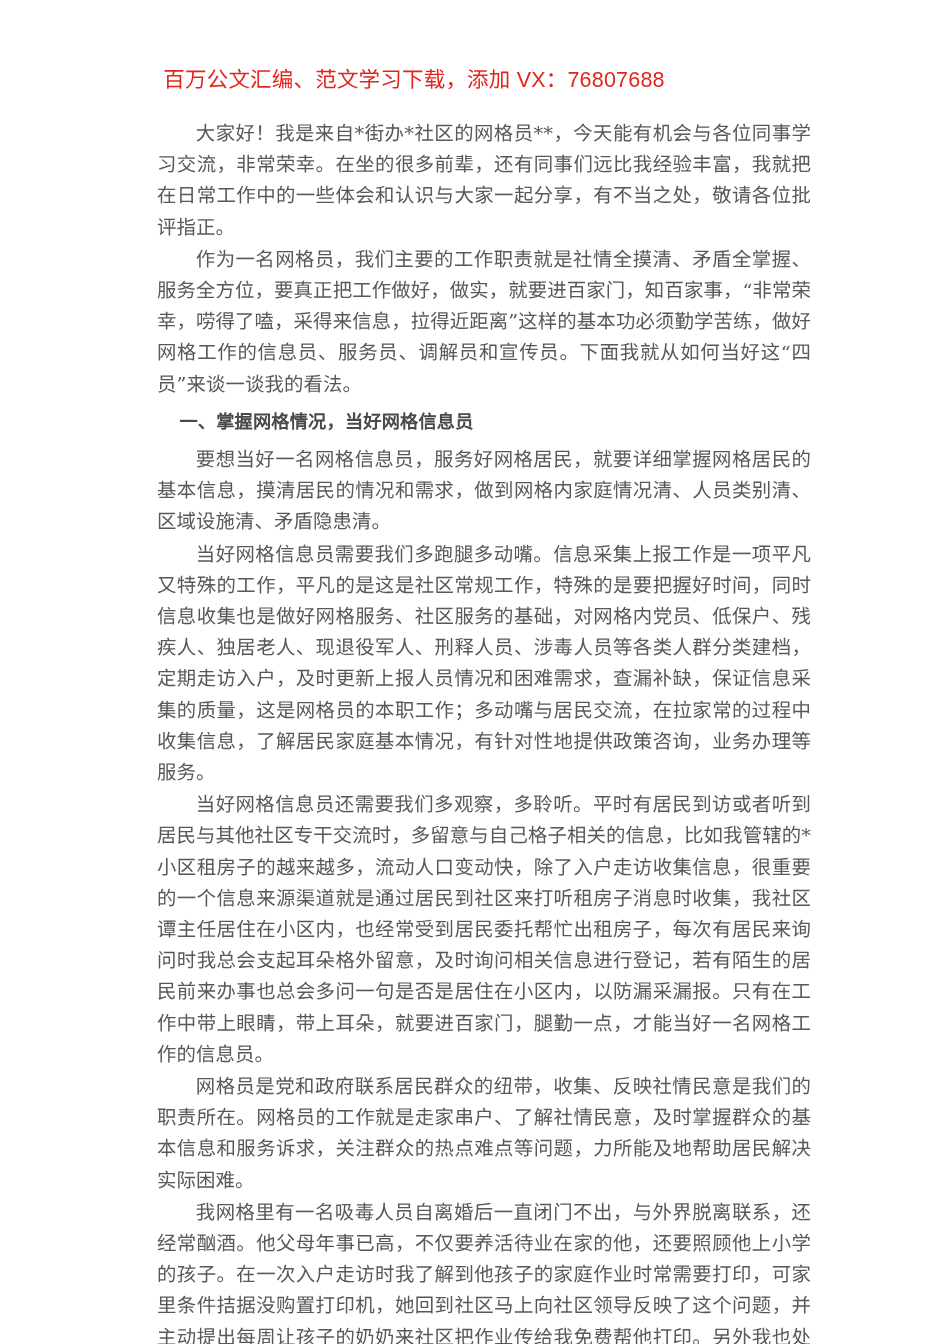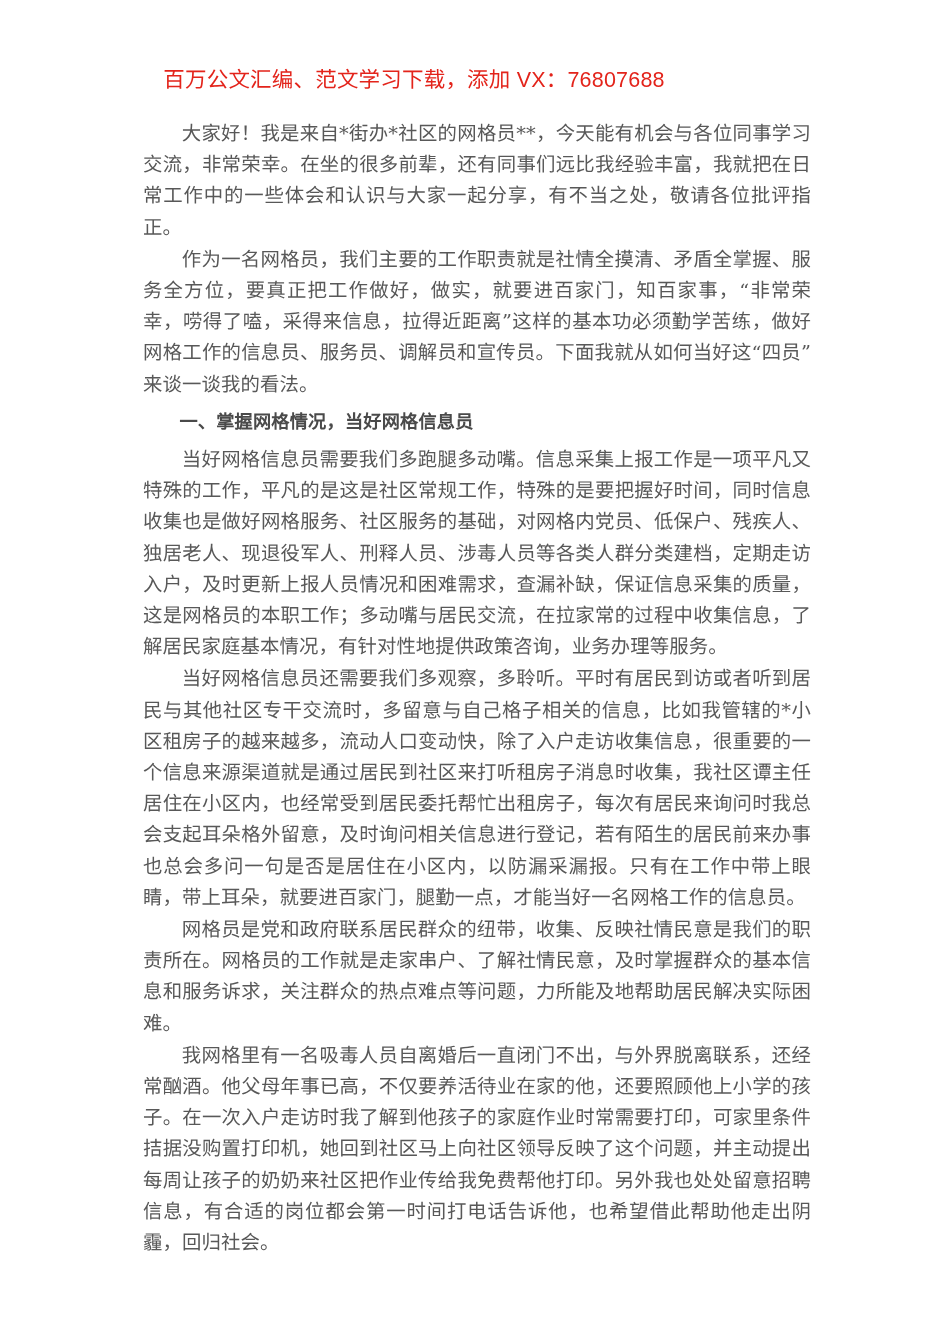--- a/index.html
+++ b/index.html
@@ -41,21 +41,21 @@
 
   
   .doc-body {
     position: absolute;
     top: 118px;
     left: 143px;
     width: 668px;
   }
 
   .para {
-    margin: 0 0 0.05em 0;
+    margin: 0 0 0.05em 14px;
     padding: 0;
     font-family: "DejaVu Serif", "Liberation Serif", serif;
     font-size: 19.4px;
     line-height: 31.2px;
     color: #585858;
     text-align: justify;
     text-justify: inter-ideograph;
     text-indent: 2em;
     letter-spacing: 0.1px;
   }
@@ -80,20 +80,21 @@
   <div class="promo-banner">百万公文汇编、范文学习下载，添加 VX：76807688</div>
 
   <div class="doc-body">
 
     <p class="para">大家好！我是来自*街办*社区的网格员**，今天能有机会与各位同事学习交流，非常荣幸。在坐的很多前辈，还有同事们远比我经验丰富，我就把在日常工作中的一些体会和认识与大家一起分享，有不当之处，敬请各位批评指正。</p>
 
     <p class="para">作为一名网格员，我们主要的工作职责就是社情全摸清、矛盾全掌握、服务全方位，要真正把工作做好，做实，就要进百家门，知百家事，“非常荣幸，唠得了嗑，采得来信息，拉得近距离”这样的基本功必须勤学苦练，做好网格工作的信息员、服务员、调解员和宣传员。下面我就从如何当好这“四员”来谈一谈我的看法。</p>
 
     <h2 class="heading">一、掌握网格情况，当好网格信息员</h2>
 
+    <p class="para">要想当好一名网格信息员，服务好网格居民，就要详细掌握网格居民的基本信息，摸清居民的情况和需求，做到网格内家庭情况清、人员类别清、区域设施清、矛盾隐患清。</p>
 
     <p class="para">当好网格信息员需要我们多跑腿多动嘴。信息采集上报工作是一项平凡又特殊的工作，平凡的是这是社区常规工作，特殊的是要把握好时间，同时信息收集也是做好网格服务、社区服务的基础，对网格内党员、低保户、残疾人、独居老人、现退役军人、刑释人员、涉毒人员等各类人群分类建档，定期走访入户，及时更新上报人员情况和困难需求，查漏补缺，保证信息采集的质量，这是网格员的本职工作；多动嘴与居民交流，在拉家常的过程中收集信息，了解居民家庭基本情况，有针对性地提供政策咨询，业务办理等服务。</p>
 
     <p class="para">当好网格信息员还需要我们多观察，多聆听。平时有居民到访或者听到居民与其他社区专干交流时，多留意与自己格子相关的信息，比如我管辖的*小区租房子的越来越多，流动人口变动快，除了入户走访收集信息，很重要的一个信息来源渠道就是通过居民到社区来打听租房子消息时收集，我社区谭主任居住在小区内，也经常受到居民委托帮忙出租房子，每次有居民来询问时我总会支起耳朵格外留意，及时询问相关信息进行登记，若有陌生的居民前来办事也总会多问一句是否是居住在小区内，以防漏采漏报。只有在工作中带上眼睛，带上耳朵，就要进百家门，腿勤一点，才能当好一名网格工作的信息员。</p>
 
 
     <p class="para">网格员是党和政府联系居民群众的纽带，收集、反映社情民意是我们的职责所在。网格员的工作就是走家串户、了解社情民意，及时掌握群众的基本信息和服务诉求，关注群众的热点难点等问题，力所能及地帮助居民解决实际困难。</p>
 
     <p class="para">我网格里有一名吸毒人员自离婚后一直闭门不出，与外界脱离联系，还经常酗酒。他父母年事已高，不仅要养活待业在家的他，还要照顾他上小学的孩子。在一次入户走访时我了解到他孩子的家庭作业时常需要打印，可家里条件拮据没购置打印机，她回到社区马上向社区领导反映了这个问题，并主动提出每周让孩子的奶奶来社区把作业传给我免费帮他打印。另外我也处处留意招聘信息，有合适的岗位都会第一时间打电话告诉他，也希望借此帮助他走出阴霾，回归社会。</p>
 

